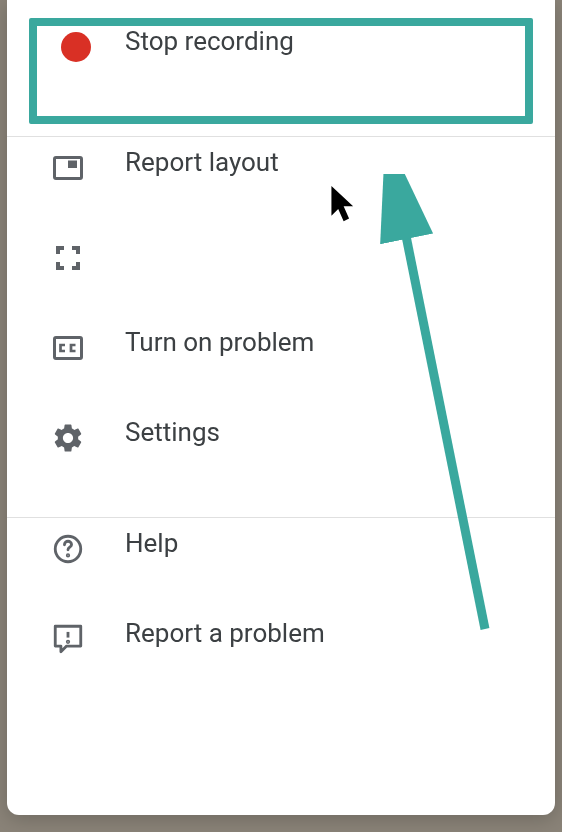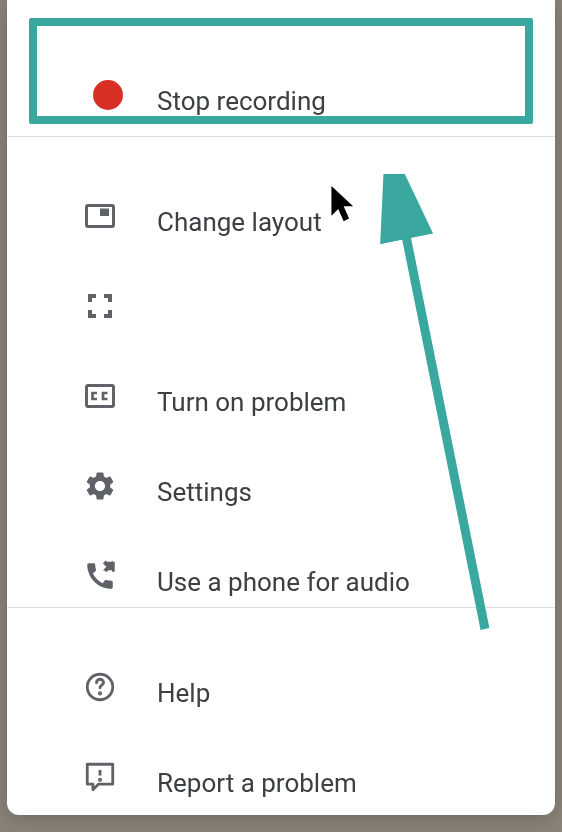--- a/index.html
+++ b/index.html
@@ -27,25 +27,24 @@
     }
     .menu-section {
       padding: 10px 0;
     }
     .divider {
       height: 1px;
       background: #e0e0e0;
     }
     .menu-item {
       display: flex;
-      align-items: flex-end;
+      align-items: flex-start;
       height: 90px;
       padding: 0 30px;
       cursor: pointer;
-      margin-left: 32px;
     }
     .icon-slot {
       width: 42px;
       height: 42px;
       display: flex;
       align-items: center;
       justify-content: center;
       margin-right: 36px;
       flex-shrink: 0;
       margin-left: 10px;
@@ -106,21 +105,21 @@
 
   <div class="menu-section">
 
     <div class="menu-item">
       <div class="icon-slot">
         <svg width="36" height="36" viewBox="0 0 24 24" fill="none" stroke="#5f6368" stroke-width="2">
           <rect x="3" y="5" width="18" height="14" rx="1"></rect>
           <rect x="12" y="7" width="6" height="5" fill="#5f6368" stroke="none"></rect>
         </svg>
       </div>
-      <span class="menu-label">Change layout</span>
+      <span class="menu-label">Report layout</span>
     </div>
 
     <div class="menu-item">
       <div class="icon-slot">
         <svg width="32" height="32" viewBox="0 0 24 24" fill="#5f6368">
           <path d="M3 3h6v3H6v3H3V3zm18 0v6h-3V6h-3V3h6zM3 21v-6h3v3h3v3H3zm18 0h-6v-3h3v-3h3v6z"></path>
         </svg>
       </div>
     </div>
 
@@ -136,30 +135,20 @@
 
     <div class="menu-item">
       <div class="icon-slot">
         <svg width="34" height="34" viewBox="0 0 24 24" fill="#5f6368">
           <path d="M19.14 12.94c.04-.3.06-.61.06-.94 0-.32-.02-.64-.07-.94l2.03-1.58c.18-.14.23-.41.12-.61l-1.92-3.32c-.12-.22-.37-.29-.59-.22l-2.39.96c-.5-.38-1.03-.7-1.62-.94l-.36-2.54c-.04-.24-.24-.41-.48-.41h-3.84c-.24 0-.43.17-.47.41l-.36 2.54c-.59.24-1.13.57-1.62.94l-2.39-.96c-.22-.08-.47 0-.59.22L2.74 8.87c-.12.21-.08.47.12.61l2.03 1.58c-.05.3-.09.63-.09.94s.02.64.07.94l-2.03 1.58c-.18.14-.23.41-.12.61l1.92 3.32c.12.22.37.29.59.22l2.39-.96c.5.38 1.03.7 1.62.94l.36 2.54c.05.24.24.41.48.41h3.84c.24 0 .44-.17.47-.41l.36-2.54c.59-.24 1.13-.56 1.62-.94l2.39.96c.22.08.47 0 .59-.22l1.92-3.32c.12-.22.07-.47-.12-.61l-2.01-1.58zM12 15.6c-1.98 0-3.6-1.62-3.6-3.6s1.62-3.6 3.6-3.6 3.6 1.62 3.6 3.6-1.62 3.6-3.6 3.6z"></path>
         </svg>
       </div>
       <span class="menu-label">Settings</span>
     </div>
 
-    <div class="menu-item">
-      <div class="icon-slot">
-        <svg width="34" height="34" viewBox="0 0 24 24" fill="#5f6368">
-          <path d="M20.01 15.38c-1.23 0-2.42-.2-3.53-.56-.35-.12-.74-.03-1.01.24l-1.57 1.97c-2.83-1.35-5.48-3.9-6.89-6.83l1.95-1.66c.27-.28.35-.67.24-1.02-.37-1.11-.56-2.3-.56-3.53 0-.54-.45-.99-.99-.99H4.19C3.65 3 3 3.24 3 3.99 3 13.28 10.73 21 20.01 21c.71 0 .99-.63.99-1.18v-3.45c0-.54-.45-.99-.99-.99z"></path>
-          <path d="M14 3l2.5 2.5L14 8h7V1l-2.5 2.5L16 1" transform="translate(0,0)"></path>
-          <path d="M16 2v2h3l-4 4 1.4 1.4 4-4V9h2V2h-6.4z" fill="#5f6368"></path>
-        </svg>
-      </div>
-      <span class="menu-label">Use a phone for audio</span>
-    </div>
 
   </div>
 
   <div class="divider"></div>
 
   <div class="menu-section">
 
     <div class="menu-item">
       <div class="icon-slot">
         <svg width="34" height="34" viewBox="0 0 24 24" fill="none" stroke="#5f6368" stroke-width="2">

